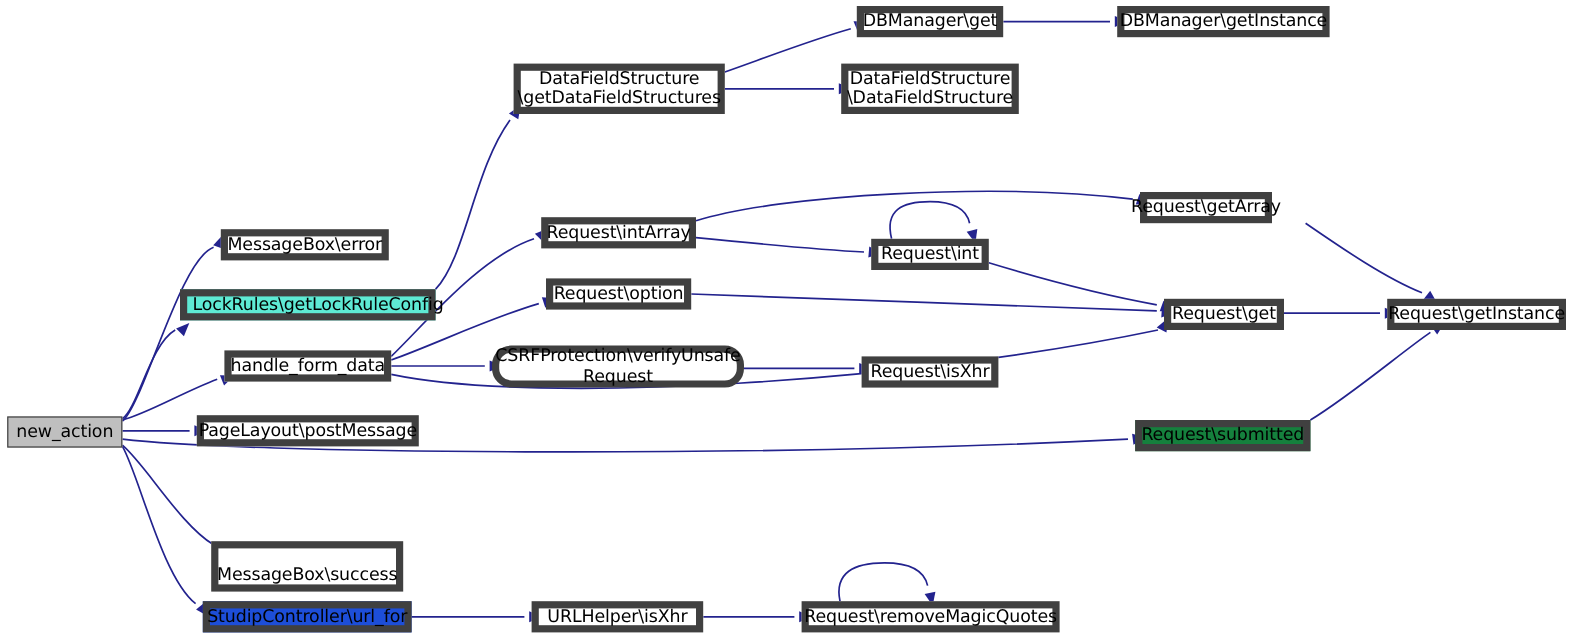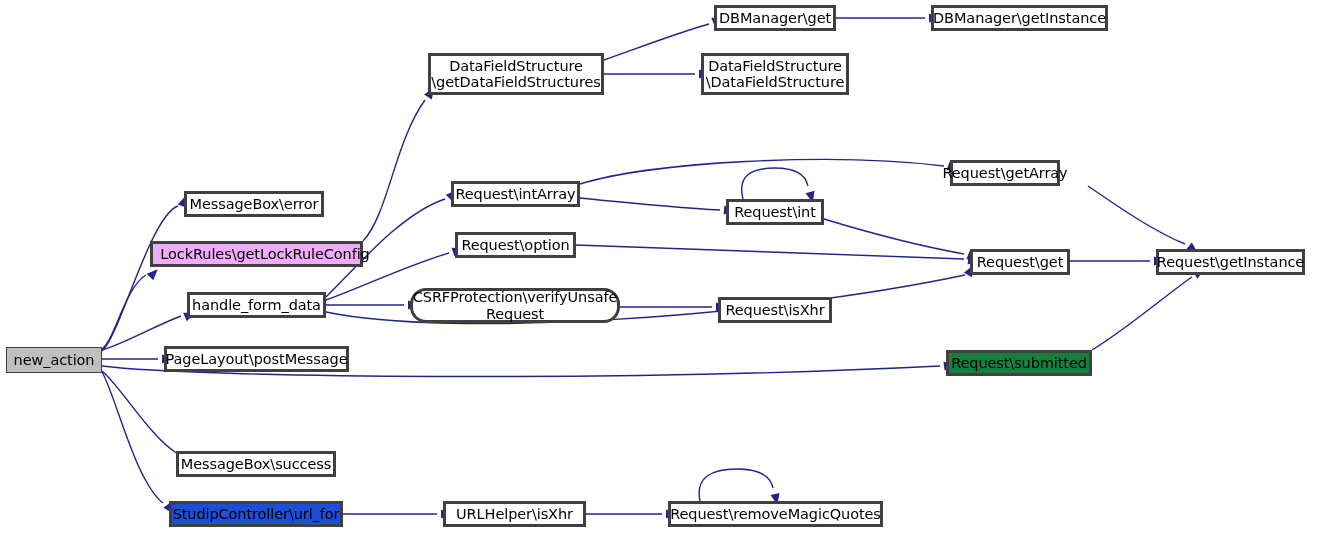--- a/index.html
+++ b/index.html
@@ -27,21 +27,21 @@
     stroke: #23238e;
     stroke-width: 1.4;
   }
   .arrow-head {
     fill: #23238e;
     stroke: none;
   }
   .node {
     position: absolute;
     box-sizing: border-box;
-    border: 3px solid #0f172a;
+    border: 6px solid #0f172a;
     background: #ffffff;
     color: #000000;
     font-size: 14.5px;
     line-height: 1.12;
     display: flex;
     align-items: center;
     justify-content: center;
     text-align: center;
     white-space: pre;
     letter-spacing: -0.1px;
@@ -111,24 +111,24 @@
       <polygon class="arrow-head" points="0,-4.6 11,0 0,4.6" fill="#23238e" transform="translate(1189,246) rotate(38)"></polygon>
       <polygon class="arrow-head" points="0,-4.6 11,0 0,4.6" fill="#23238e" transform="translate(1154,261) rotate(0)"></polygon>
       <polygon class="arrow-head" points="0,-4.6 11,0 0,4.6" fill="#23238e" transform="translate(1195,275) rotate(325)"></polygon>
       <polygon class="arrow-head" points="0,-4.6 11,0 0,4.6" fill="#23238e" transform="translate(441,514) rotate(0)"></polygon>
       <polygon class="arrow-head" points="0,-4.6 11,0 0,4.6" fill="#23238e" transform="translate(666,514) rotate(0)"></polygon>
       <polygon class="arrow-head" points="0,-4.6 11,0 0,4.6" fill="#23238e" transform="translate(775,494) rotate(78)"></polygon>
     </svg>
   <div id="nodes-layer">
       <div class="node root" style="left: 6px; top: 347px; width: 96px; height: 26px; background: rgb(191, 191, 191); border-color: rgb(64, 64, 64);"><span class="label">new_action</span></div>
       <div class="node" style="left: 184px; top: 191px; width: 140px; height: 26px; background: rgb(255, 255, 255); border-color: rgb(64, 64, 64);"><span class="label">MessageBox\error</span></div>
-      <div class="node" style="left: 150px; top: 241px; width: 213px; height: 26px; background: #f0abfc; border-color: rgb(64, 64, 64); padding-left: 17px;"><span class="label">LockRules\getLockRuleConfig</span></div>
+      <div class="node" style="left: 150px; top: 241px; width: 213px; height: 26px; background: #5eead4; border-color: rgb(64, 64, 64); padding-left: 17px;"><span class="label">LockRules\getLockRuleConfig</span></div>
       <div class="node" style="left: 187px; top: 292px; width: 139px; height: 26px; background: rgb(255, 255, 255); border-color: rgb(64, 64, 64);"><span class="label">handle_form_data</span></div>
       <div class="node" style="left: 164px; top: 346px; width: 185px; height: 26px; background: rgb(255, 255, 255); border-color: rgb(64, 64, 64);"><span class="label">PageLayout\postMessage</span></div>
-      <div class="node" style="left: 176px; top: 451px; width: 160px; height: 26px; background: rgb(255, 255, 255); border-color: rgb(64, 64, 64);"><span class="label">MessageBox\success</span></div>
+      <div class="node" style="left: 176px; top: 451px; width: 160px; height: 42px; background: rgb(255, 255, 255); border-color: rgb(64, 64, 64); align-items: flex-end;"><span class="label">MessageBox\success</span></div>
       <div class="node" style="left: 169px; top: 501px; width: 174px; height: 26px; background: #1d4ed8; border-color: rgb(64, 64, 64);"><span class="label">StudipController\url_for</span></div>
       <div class="node" style="left: 428px; top: 53px; width: 176px; height: 42px; background: rgb(255, 255, 255); border-color: rgb(64, 64, 64);"><span class="label">DataFieldStructure
 \getDataFieldStructures</span></div>
       <div class="node" style="left: 451px; top: 181px; width: 129px; height: 26px; background: rgb(255, 255, 255); border-color: rgb(64, 64, 64);"><span class="label">Request\intArray</span></div>
       <div class="node" style="left: 455px; top: 232px; width: 121px; height: 26px; background: rgb(255, 255, 255); border-color: rgb(64, 64, 64);"><span class="label">Request\option</span></div>
       <div class="node" style="left: 410px; top: 288px; width: 210px; height: 35px; background: rgb(255, 255, 255); border-color: rgb(64, 64, 64); border-radius: 16px;"><span class="label">CSRFProtection\verifyUnsafe
 Request</span></div>
       <div class="node" style="left: 443px; top: 501px; width: 143px; height: 26px; background: rgb(255, 255, 255); border-color: rgb(64, 64, 64);"><span class="label">URLHelper\isXhr</span></div>
       <div class="node" style="left: 714px; top: 5px; width: 122px; height: 26px; background: rgb(255, 255, 255); border-color: rgb(64, 64, 64);"><span class="label">DBManager\get</span></div>
       <div class="node" style="left: 701px; top: 53px; width: 148px; height: 42px; background: rgb(255, 255, 255); border-color: rgb(64, 64, 64);"><span class="label">DataFieldStructure

